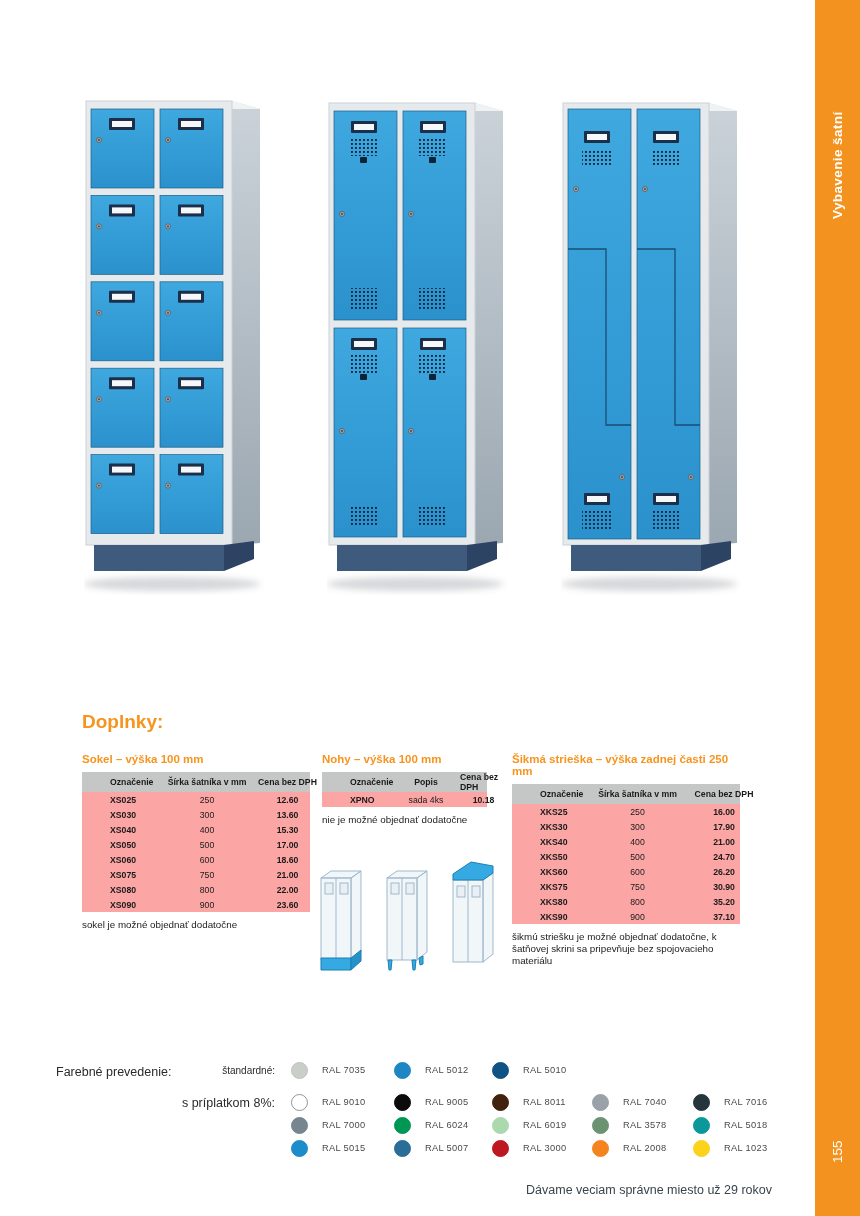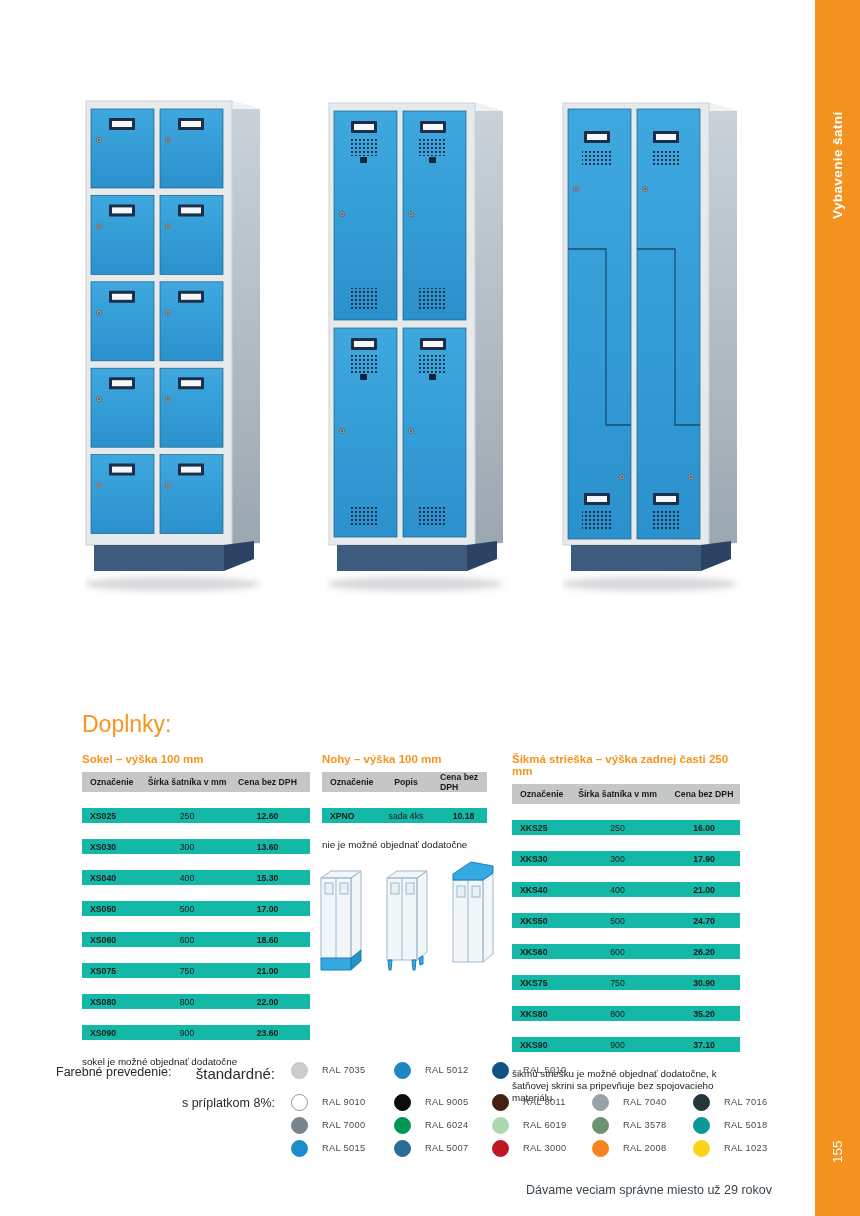--- a/index.html
+++ b/index.html
@@ -14,48 +14,48 @@
         color:#fff;font-size:13.5px;font-weight:bold;letter-spacing:.4px;}
   .sidebar-page{position:absolute;top:1126px;left:0;width:45px;height:52px;
         display:flex;align-items:center;justify-content:center;
         writing-mode:vertical-rl;transform:rotate(180deg);
         color:#fff;font-size:13.5px;}
 
   
   .photo{position:absolute;}
 
   
-  .doplnky{position:absolute;left:82px;top:711px;font-size:23px;font-weight:normal;}
+  .doplnky{position:absolute;left:82px;top:711px;font-size:19px;font-weight:bold;}
 
   .sec{position:absolute;top:753px;}
   .sec-title{font-size:11.5px;font-weight:bold;margin:0 0 7px 0;}
   .sec-sokel{left:82px;width:228px;}
   .sec-nohy{left:322px;width:165px;}
   .sec-strieska{left:512px;width:228px;}
 
   .tbl{display:block;}
-  .tr{display:grid;margin-bottom:16px;}
+  .tr{display:grid;margin-bottom:0;padding-left:20px;}
   .t-sokel .tr{grid-template-columns:59px 92px 69px;}
   .t-nohy .tr{grid-template-columns:50px 68px 47px;}
   .t-strieska .tr{grid-template-columns:55px 101px 72px;}
   .tr.head{background:#c5c6c6;}
-  .tr.row{background:#14b8a6;}
+  .tr.row{background:#fca5a5;}
   .td{font-size:8.7px;color:#1a1a1a;display:flex;align-items:center;justify-content:center;}
   .tr.head .td{height:20px;font-weight:bold;}
   .tr.row .td{height:15px;}
   .td.c0{justify-content:flex-start;padding-left:8px;font-weight:bold;}
   .tr.head .td.c0{font-weight:bold;}
   .td.c2{font-weight:bold;}
   .tr.row .td.c1{font-weight:normal;}
   .note{font-size:9.8px;color:#222;margin-top:7px;line-height:1.25;}
 
   
   .legend{position:absolute;left:12px;top:1056px;width:815px;height:120px;}
   .legend-main{position:absolute;left:44px;top:9px;font-size:12.5px;color:#2a2a2a;}
-  .legend-std{position:absolute;left:150px;top:9px;width:113px;text-align:right;font-size:15px;color:#2a2a2a;}
+  .legend-std{position:absolute;left:150px;top:9px;width:113px;text-align:right;font-size:10px;color:#2a2a2a;}
   .legend-sur{position:absolute;left:150px;top:40px;width:113px;text-align:right;font-size:12.5px;color:#2a2a2a;}
   .swrow{position:absolute;left:279px;display:grid;grid-template-columns:103px 98px 100px 101px 100px;}
   .swrow.r0{top:4px;}
   .swrow.r1{top:36px;}
   .swrow.r2{top:59px;}
   .swrow.r3{top:82px;text-align:right;}
   .swatch{display:flex;align-items:center;height:20px;}
   .dot{width:17px;height:17px;border-radius:50%;flex:0 0 17px;box-sizing:border-box;}
   .swname{margin-left:14px;font-size:9.3px;color:#4a4a4a;letter-spacing:.3px;}
 

